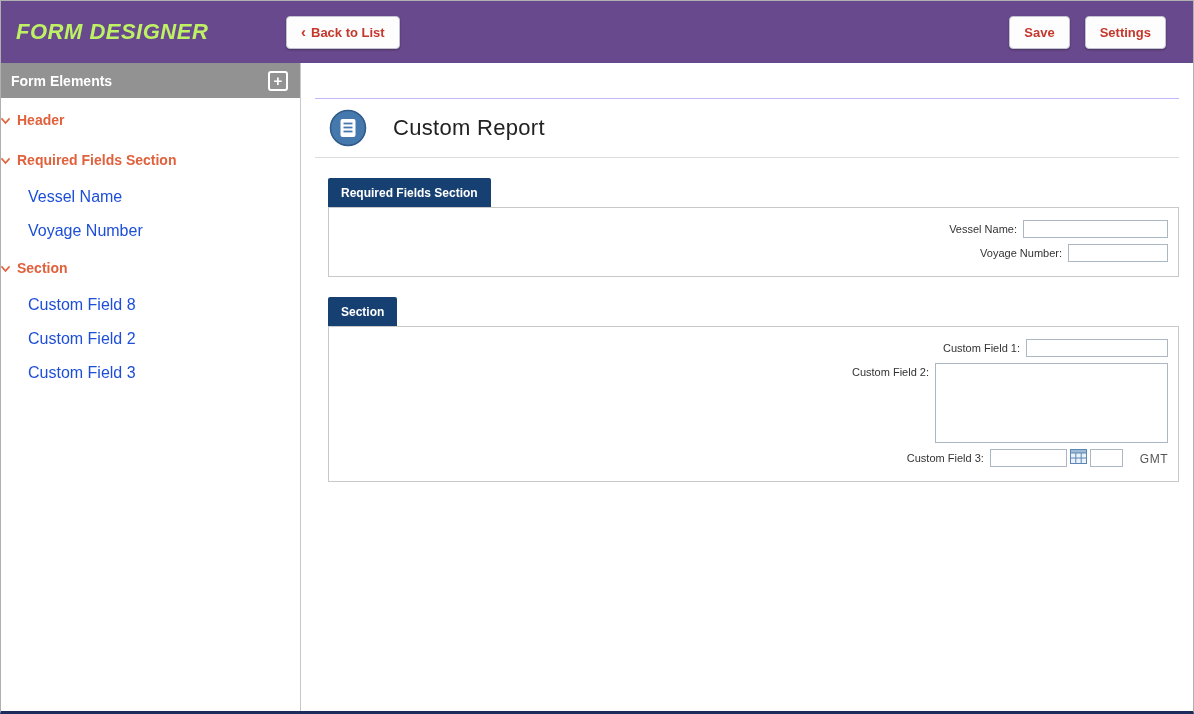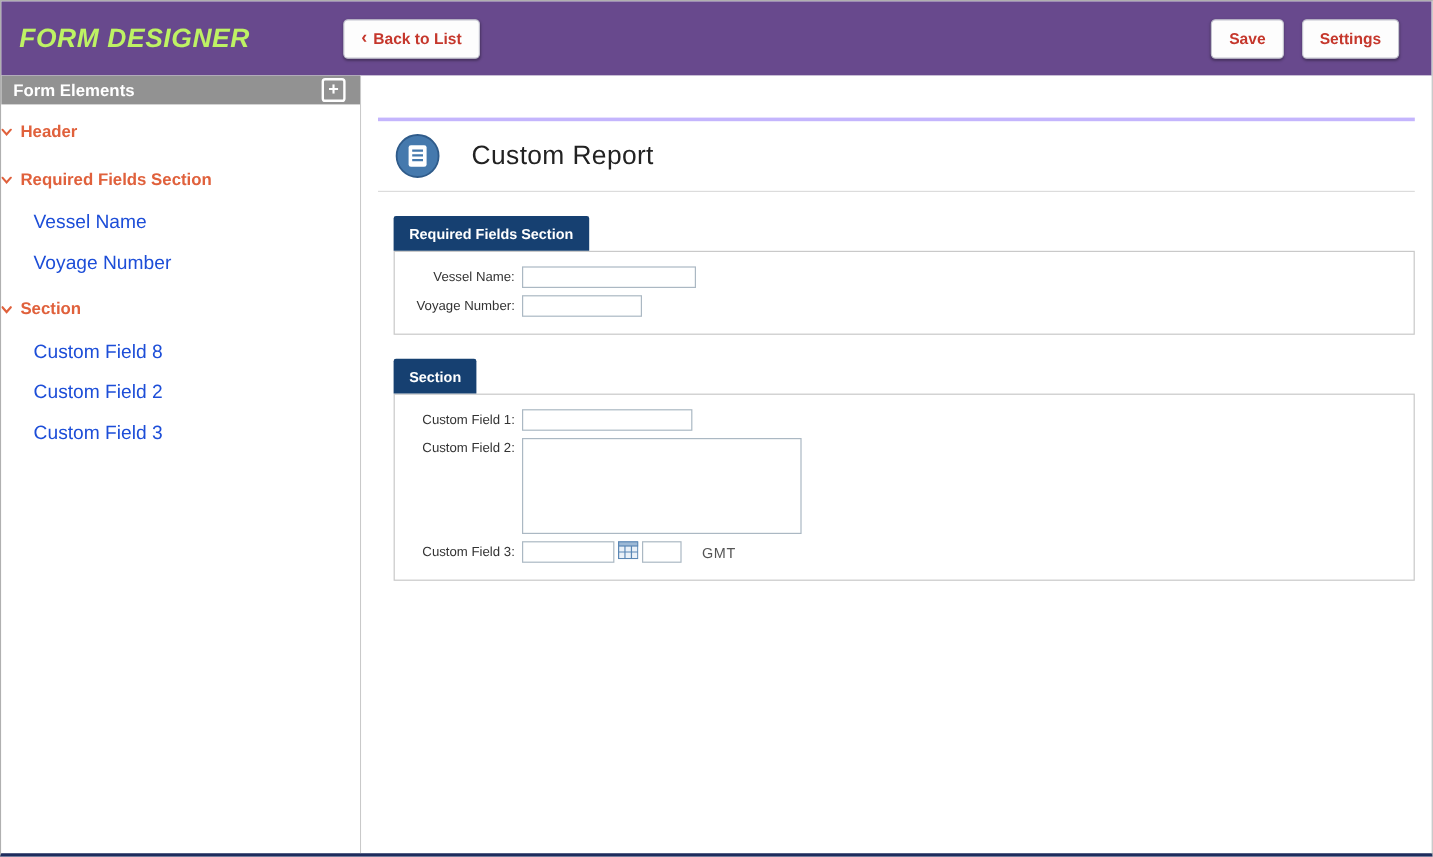--- a/index.html
+++ b/index.html
@@ -28,21 +28,21 @@
   .topbar-spacer { flex:1; }
   .save-btn { margin-right:15px; }
   .settings-btn { margin-right:27px; }
 
   
   .body { flex:1; display:flex; min-height:0; }
 
   
   .sidebar { width:300px; flex-shrink:0; border-right:1px solid #c9c9c9; background:#fff; }
   .sidebar-header {
-    height:24px; background:#929292; color:#fff; font-weight:bold; font-size:14px;
+    height:35px; background:#929292; color:#fff; font-weight:bold; font-size:14px;
     display:flex; align-items:center; justify-content:space-between; padding:0 12px 0 10px;
   }
   .add-btn {
     width:20px; height:20px; background:transparent; border:2px solid #fff; border-radius:3px;
     color:#fff; font-weight:bold; font-size:15px; line-height:14px; text-align:center;
     padding:0; cursor:pointer; font-family:inherit;
   }
   .tree { padding-top:2px; }
   .tree-parent {
     height:40px; display:flex; align-items:center; gap:7px; padding-left:0;
@@ -50,34 +50,34 @@
   }
   .caret { display:inline-flex; margin-top:2px; }
   .tree-child {
     height:34px; display:flex; align-items:center; padding-left:27px;
     color:#1d4ed8; font-size:16px; cursor:pointer;
   }
 
   
   .main { flex:1; padding:0 14px; background:#fff; overflow:hidden; }
   .report-header {
-    margin-top:35px; border-top:3px solid #c4b5fd; border-bottom:1px solid #dcdcdc;
+    margin-top:35px; border-top:1px solid #c4b5fd; border-bottom:1px solid #dcdcdc;
     display:flex; align-items:center; gap:26px; padding:10px 14px;
   }
   .doc-icon { width:38px; height:38px; display:inline-flex; }
   .report-title { font-size:22px; font-weight:normal; color:#222; margin:0; letter-spacing:0.3px; }
 
   .form-section { margin-top:20px; padding-left:13px; }
   .tab {
     display:inline-block; background:#164071; color:#fff; font-weight:bold; font-size:12px;
     padding:8px 13px 7px; border-radius:2px 2px 0 0; cursor:pointer;
   }
   .panel { border:1px solid #c9c9c9; background:#fff; padding:12px 10px 14px; }
 
-  .field-row { display:flex; align-items:flex-start; margin-bottom:6px; }
+  .field-row { display:flex; align-items:flex-start; margin-bottom:6px;justify-content:flex-end; }
   .field-row:last-child { margin-bottom:0; }
   .field-label {
     width:90px; flex-shrink:0; text-align:right; margin-right:6px; padding-top:3px;
     font-size:11px; color:#333;
   }
   .ti {
     height:18px; border:1px solid #abb8c3; font-size:11px; padding:1px 3px;
     font-family:inherit; background:#fff;
   }
   .w-vessel { width:145px; }

